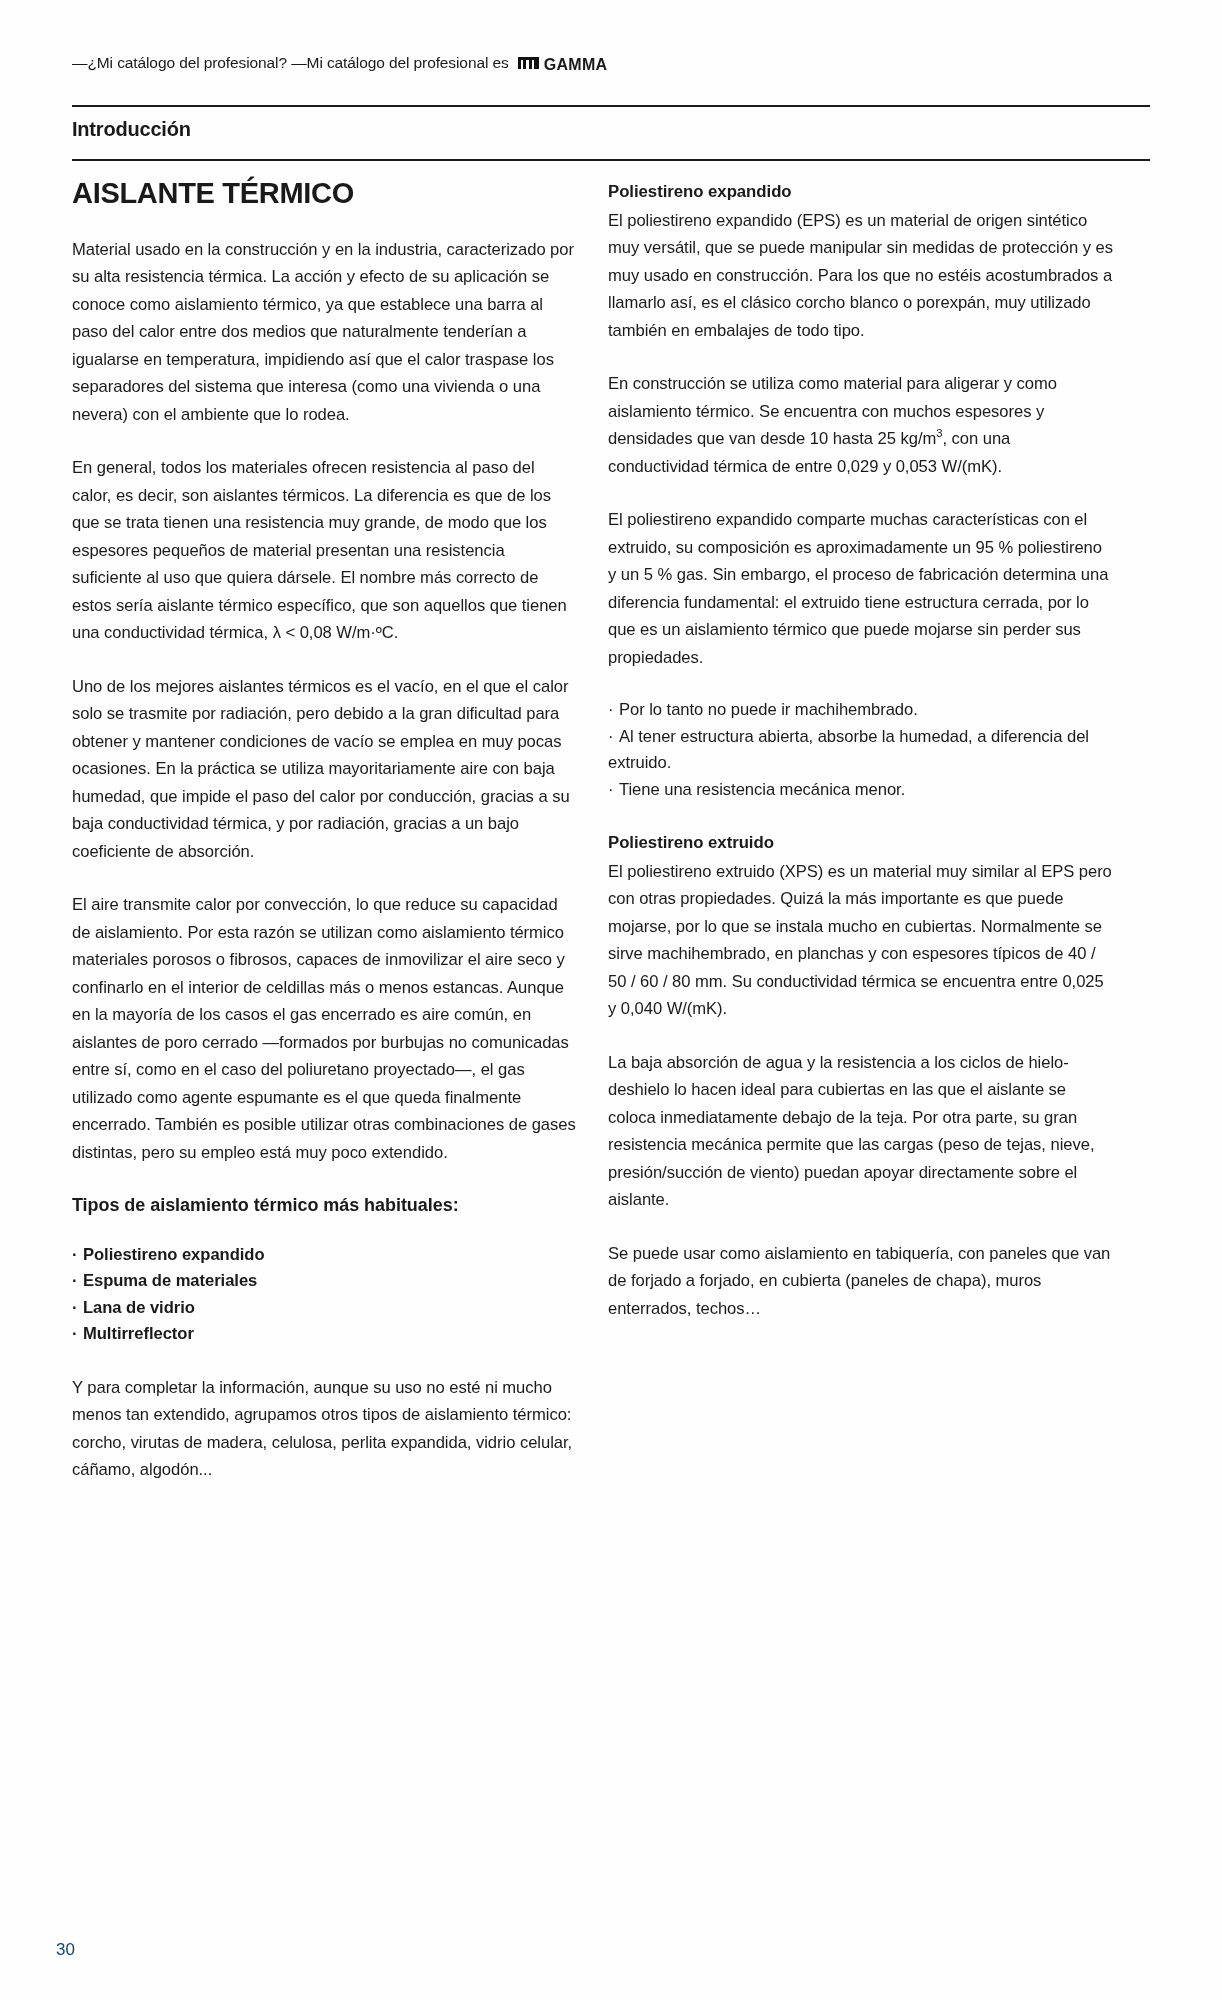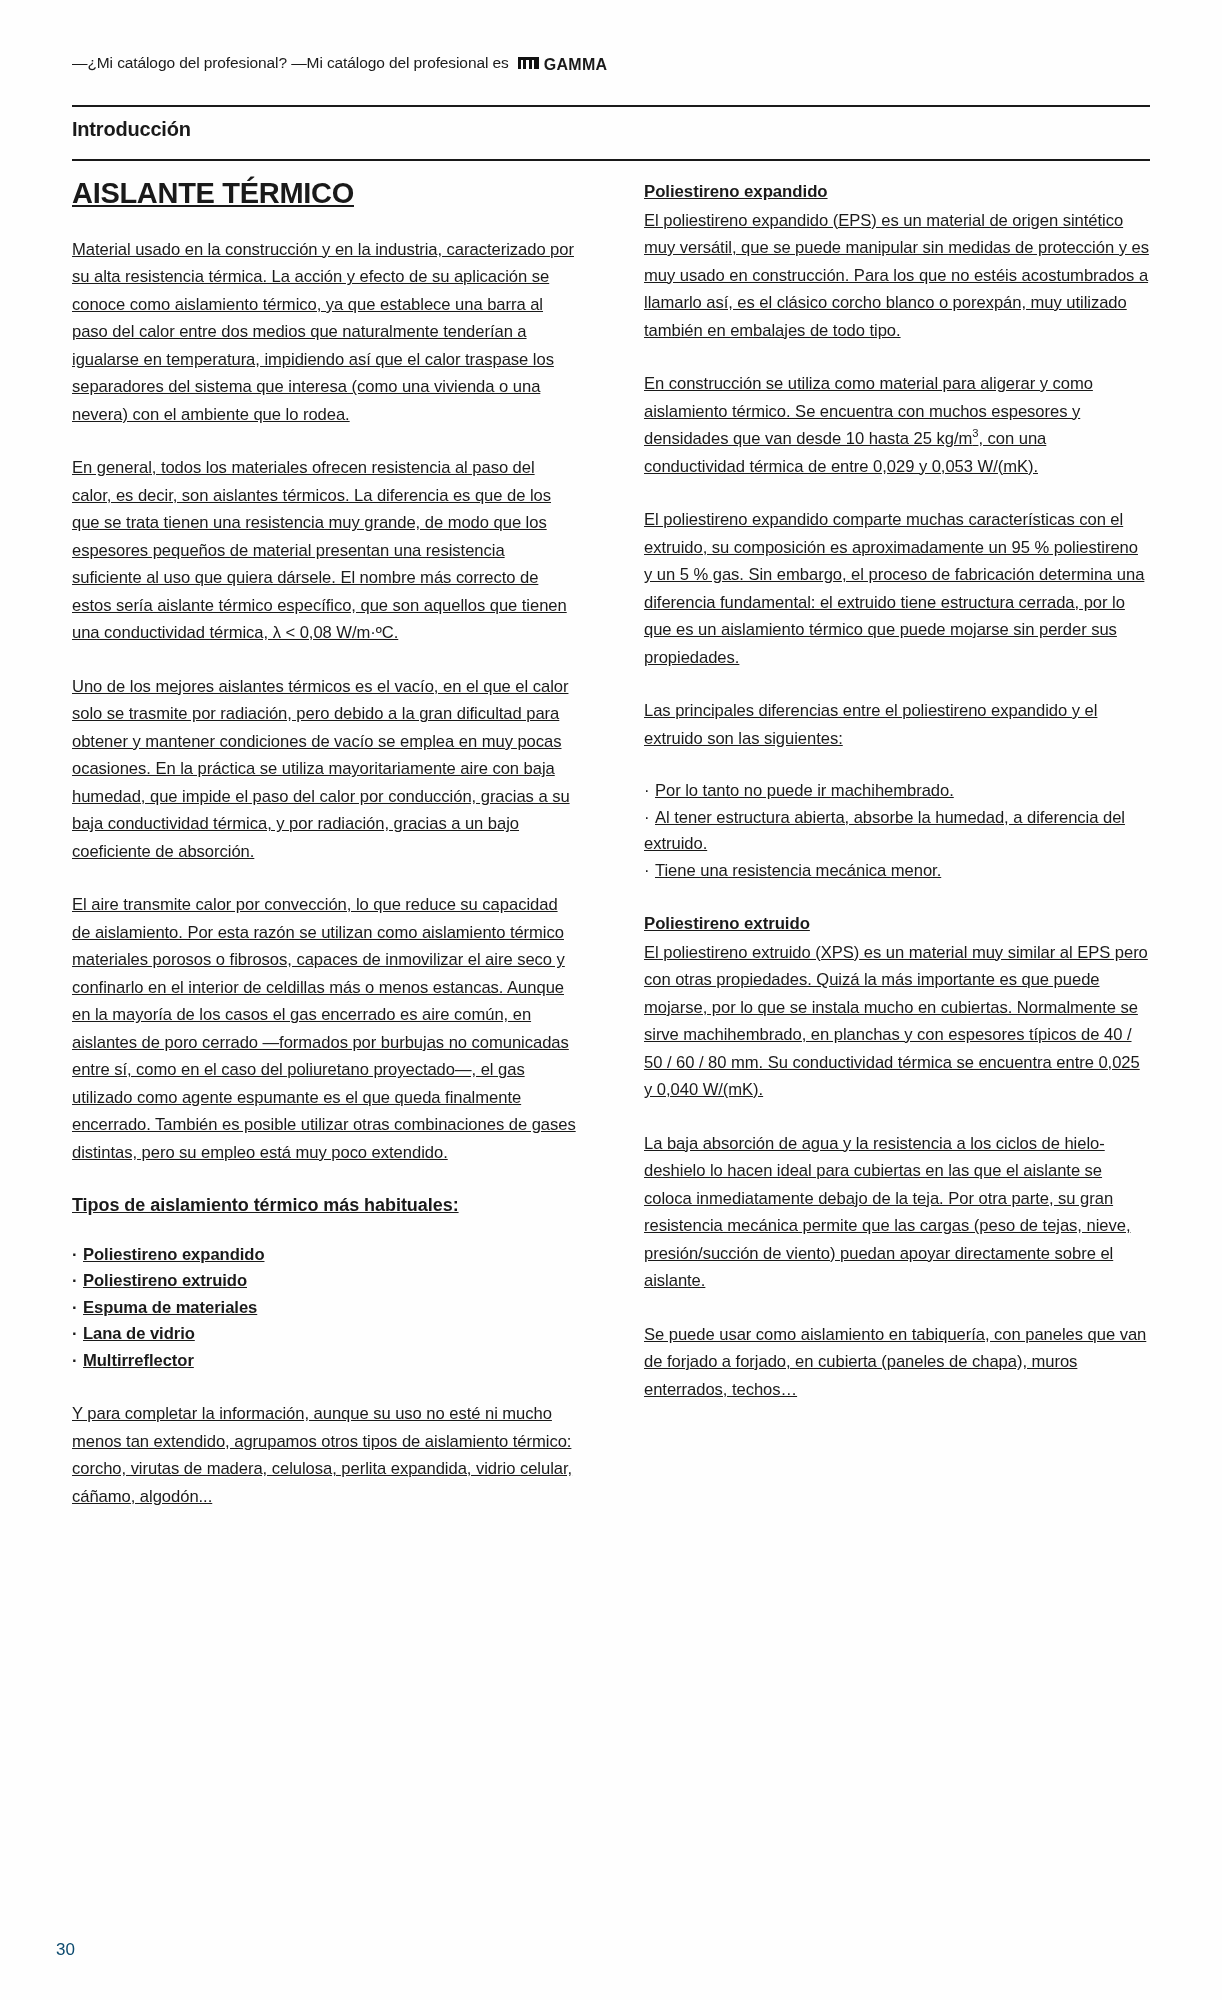--- a/index.html
+++ b/index.html
@@ -93,22 +93,21 @@
     text-align: center;
   }
 
   
   .columns {
     position: absolute;
     left: 72px;
     top: 178px;
     width: 1078px;
     display: flex;
-    gap: 66px;
-    text-decoration: underline;
+    gap: 30px;
   }
   .col {
     width: 506px;
   }
 
   h1.doc-title {
     font-size: 29px;
     font-weight: bold;
     letter-spacing: -0.3px;
     margin: 0 0 26px 0;
@@ -193,39 +192,37 @@
 
       <p class="body">Material usado en la construcción y en la industria, caracterizado por su alta resistencia térmica. La acción y efecto de su aplicación se conoce como aislamiento térmico, ya que establece una barra al paso del calor entre dos medios que naturalmente tenderían a igualarse en temperatura, impidiendo así que el calor traspase los separadores del sistema que interesa (como una vivienda o una nevera) con el ambiente que lo rodea.</p>
       <p class="body">En general, todos los materiales ofrecen resistencia al paso del calor, es decir, son aislantes térmicos. La diferencia es que de los que se trata tienen una resistencia muy grande, de modo que los espesores pequeños de material presentan una resistencia suficiente al uso que quiera dársele. El nombre más correcto de estos sería aislante térmico específico, que son aquellos que tienen una conductividad térmica, λ &lt; 0,08 W/m·ºC.</p>
       <p class="body">Uno de los mejores aislantes térmicos es el vacío, en el que el calor solo se trasmite por radiación, pero debido a la gran dificultad para obtener y mantener condiciones de vacío se emplea en muy pocas ocasiones. En la práctica se utiliza mayoritariamente aire con baja humedad, que impide el paso del calor por conducción, gracias a su baja conductividad térmica, y por radiación, gracias a un bajo coeficiente de absorción.</p>
       <p class="body">El aire transmite calor por convección, lo que reduce su capacidad de aislamiento. Por esta razón se utilizan como aislamiento térmico materiales porosos o fibrosos, capaces de inmovilizar el aire seco y confinarlo en el interior de celdillas más o menos estancas. Aunque en la mayoría de los casos el gas encerrado es aire común, en aislantes de poro cerrado —formados por burbujas no comunicadas entre sí, como en el caso del poliuretano proyectado—, el gas utilizado como agente espumante es el que queda finalmente encerrado. También es posible utilizar otras combinaciones de gases distintas, pero su empleo está muy poco extendido.</p>
 
       <h3 class="list-title">Tipos de aislamiento térmico más habituales:</h3>
 
       <ul class="bullets bold">
         <li><span class="dot">·</span><span>Poliestireno expandido</span></li>
-        <li><span class="dot">·</span><span>Poliestireno extruido</span></li>
         <li><span class="dot">·</span><span>Espuma de materiales</span></li>
         <li><span class="dot">·</span><span>Lana de vidrio</span></li>
         <li><span class="dot">·</span><span>Multirreflector</span></li>
       </ul>
 
       <p class="body">Y para completar la información, aunque su uso no esté ni mucho menos tan extendido, agrupamos otros tipos de aislamiento térmico: corcho, virutas de madera, celulosa, perlita expandida, vidrio celular, cáñamo, algodón...</p>
     </div>
 
     <div class="col">
 
       <h2 class="sub">Poliestireno expandido</h2>
       <p class="body">El poliestireno expandido (EPS) es un material de origen sintético muy versátil, que se puede manipular sin medidas de protección y es muy usado en construcción. Para los que no estéis acostumbrados a llamarlo así, es el clásico corcho blanco o porexpán, muy utilizado también en embalajes de todo tipo.</p>
 
       <p class="body"><span>En construcción se utiliza como material para aligerar y como aislamiento térmico. Se encuentra con muchos espesores y densidades que van desde 10 hasta 25 kg/m</span><sup>3</sup><span>, con una conductividad térmica de entre 0,029 y 0,053 W/(mK).</span></p>
 
       <p class="body">El poliestireno expandido comparte muchas características con el extruido, su composición es aproximadamente un 95 % poliestireno y un 5 % gas. Sin embargo, el proceso de fabricación determina una diferencia fundamental: el extruido tiene estructura cerrada, por lo que es un aislamiento térmico que puede mojarse sin perder sus propiedades.</p>
 
-      <p class="body">Las principales diferencias entre el poliestireno expandido y el extruido son las siguientes:</p>
 
       <ul class="bullets">
         <li><span class="dot">·</span><span>Por lo tanto no puede ir machihembrado.</span></li>
         <li><span class="dot">·</span><span>Al tener estructura abierta, absorbe la humedad, a diferencia del extruido.</span></li>
         <li><span class="dot">·</span><span>Tiene una resistencia mecánica menor.</span></li>
       </ul>
 
       <h2 class="sub">Poliestireno extruido</h2>
       <p class="body">El poliestireno extruido (XPS) es un material muy similar al EPS pero con otras propiedades. Quizá la más importante es que puede mojarse, por lo que se instala mucho en cubiertas. Normalmente se sirve machihembrado, en planchas y con espesores típicos de 40 / 50 / 60 / 80 mm. Su conductividad térmica se encuentra entre 0,025 y 0,040 W/(mK).</p>
 

